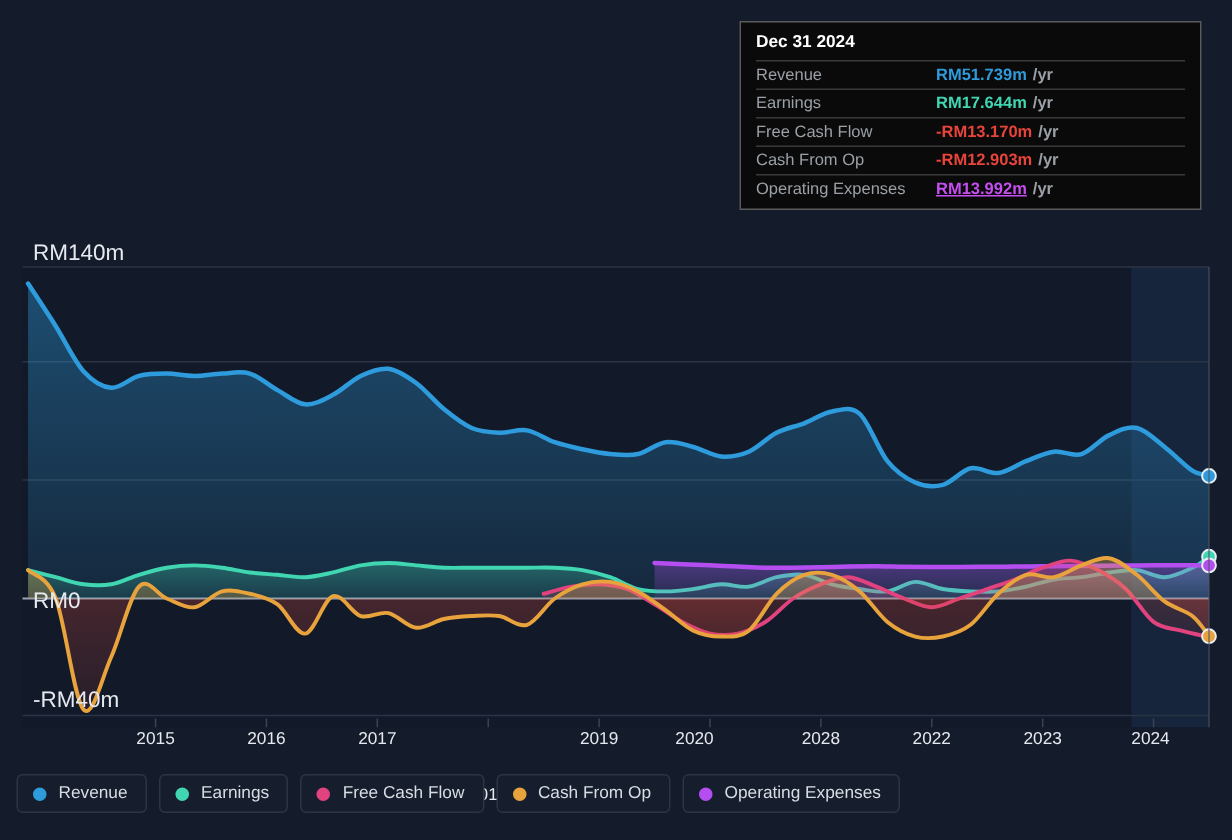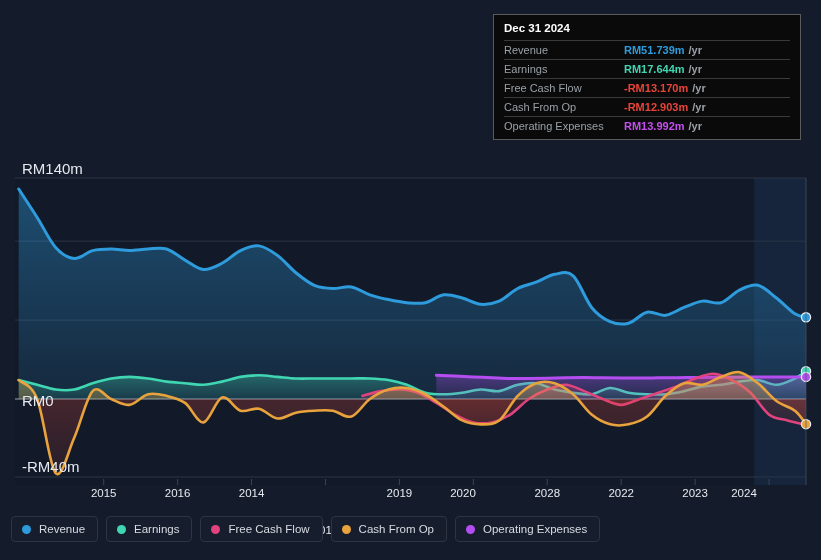--- a/index.html
+++ b/index.html
@@ -161,28 +161,28 @@
       </svg>
   </div>
 
   <div class="axis-label" id="label-top">RM140m</div>
   <div class="axis-label" id="label-zero">RM0</div>
   <div class="axis-label" id="label-neg">-RM40m</div>
 
   <div id="x-axis">
       <div class="x-tick" style="left: 103.71px;">2015</div>
       <div class="x-tick" style="left: 177.636px;">2016</div>
-      <div class="x-tick" style="left: 251.561px;">2014</div>
+      <div class="x-tick" style="left: 251.561px;">2017</div>
       <div class="x-tick" style="left: 325.486px; margin-top: 37px;">2018</div>
       <div class="x-tick" style="left: 399.411px;">2019</div>
       <div class="x-tick" style="left: 463px;">2020</div>
       <div class="x-tick" style="left: 547.262px;">2028</div>
       <div class="x-tick" style="left: 621.187px;">2022</div>
       <div class="x-tick" style="left: 695.112px;">2023</div>
-      <div class="x-tick" style="left: 744px;">2024</div>
+      <div class="x-tick" style="left: 767px;">2024</div>
     </div>
 
   <div id="tooltip">
     <div id="tooltip-title">Dec 31 2024</div>
     <div id="tooltip-rows">
         <div class="tt-row">
           <span class="tt-label">Revenue</span>
           <span class="tt-value" style="color: rgb(46, 155, 220);">RM51.739m</span>
           <span class="tt-unit">/yr</span>
         </div>
@@ -196,21 +196,21 @@
           <span class="tt-value" style="color: rgb(232, 68, 58);">-RM13.170m</span>
           <span class="tt-unit">/yr</span>
         </div>
         <div class="tt-row">
           <span class="tt-label">Cash From Op</span>
           <span class="tt-value" style="color: rgb(232, 68, 58);">-RM12.903m</span>
           <span class="tt-unit">/yr</span>
         </div>
         <div class="tt-row">
           <span class="tt-label">Operating Expenses</span>
-          <span class="tt-value" style="color: rgb(198, 78, 240);">RM13.992m</span>
+          <span class="tt-value" style="color: rgb(198, 78, 240); text-decoration: underline;">RM13.992m</span>
           <span class="tt-unit">/yr</span>
         </div>
       </div>
   </div>
 
   <div id="legend">
       <div class="legend-item">
         <span class="legend-dot" style="background: rgb(46, 155, 220);"></span>
         <span class="legend-text">Revenue</span>
       </div>

